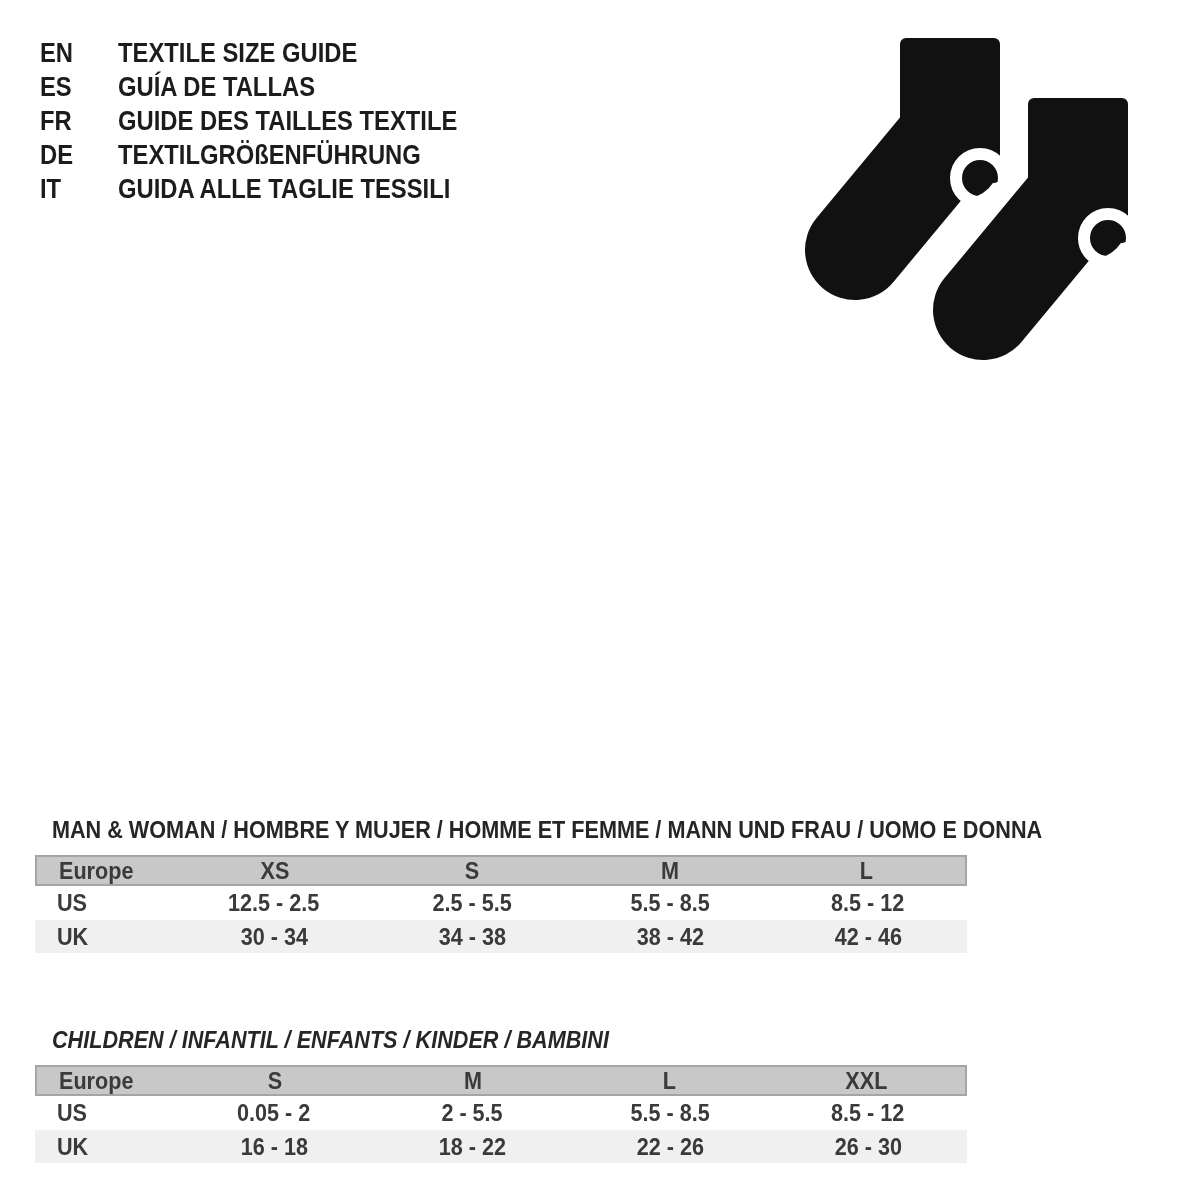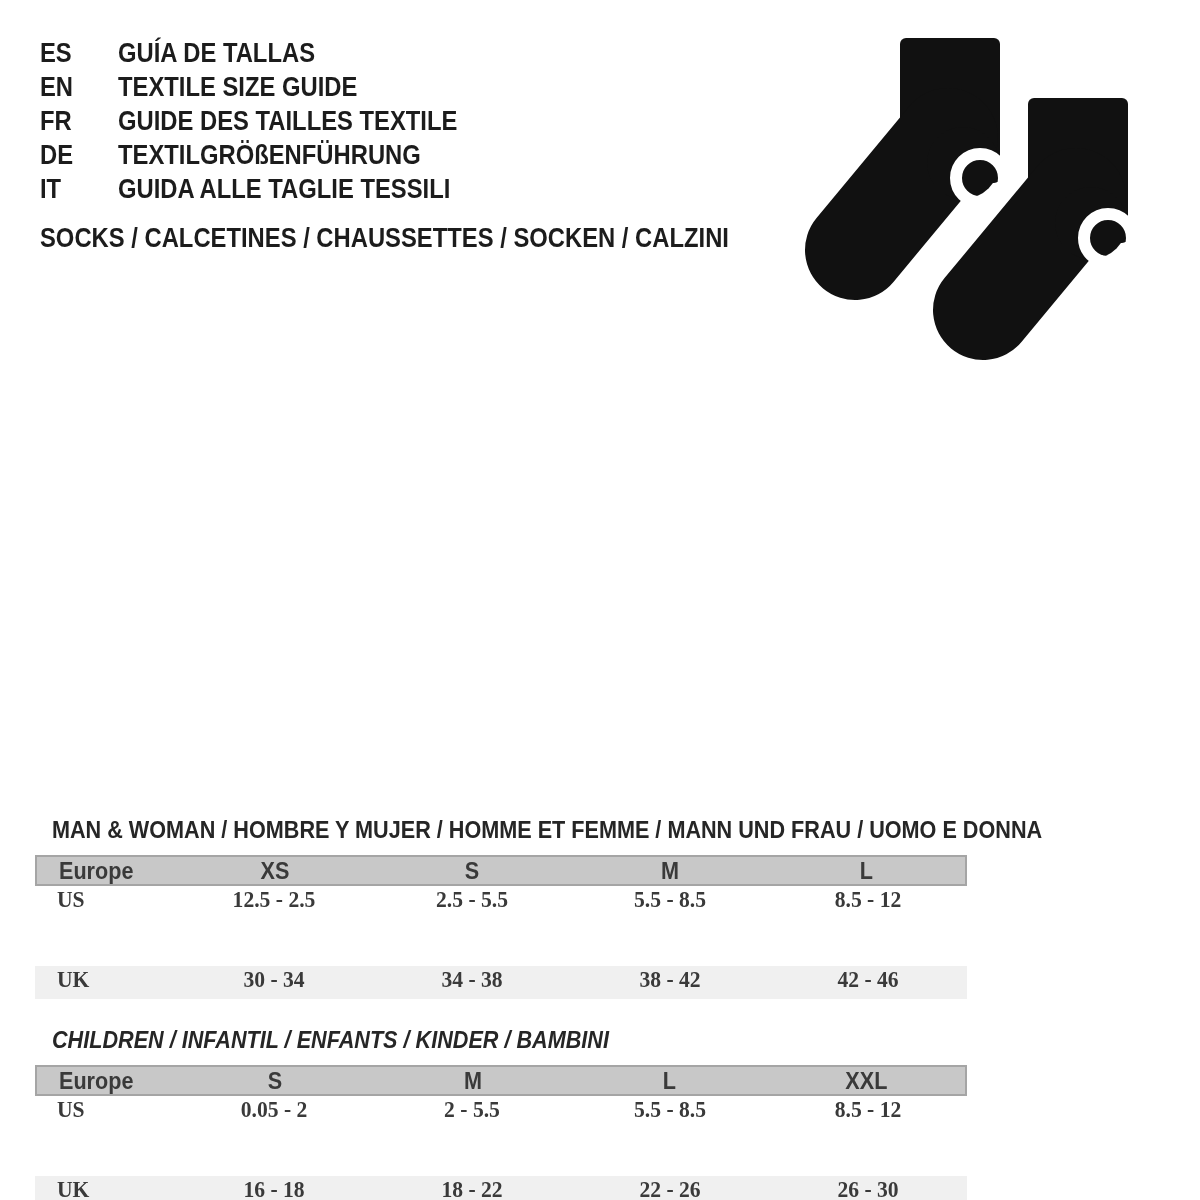--- a/index.html
+++ b/index.html
@@ -30,56 +30,53 @@
   .title-children{top:1027px;font-style:italic;}
 
   
   .size-table{position:absolute;left:35px;width:932px;font-size:24px;color:#3a3a3a;}
   .table-adults{top:855px;}
   .table-children{top:1065px;}
   .t-head{
     box-sizing:border-box;display:flex;align-items:center;height:31px;
     background:#c8c8c8;border:2px solid #a5a5a5;
   }
-  .t-row{display:flex;align-items:flex-start;height:34px;background:#ffffff;font-family:Liberation Serif, serif;}
-  .t-row.alt{background:#f0f0f0;height:33px;margin-top:46px;}
+  .t-row{display:flex;align-items:center;height:34px;background:#ffffff;}
+  .t-row.alt{background:#f0f0f0;height:33px;}
   .c0{width:140px;flex:0 0 140px;padding-left:22px;text-align:left;box-sizing:border-box;}
   .c{flex:1;text-align:center;}
 </style>
 </head>
 <body>
 
 <div class="page">
 
   <div class="lang-list">
     <div class="lang-row">
+      <span class="lang-code"><span class="cond">EN</span></span>
+      <span class="cond">TEXTILE SIZE GUIDE</span>
+    </div>
+    <div class="lang-row">
       <span class="lang-code"><span class="cond">ES</span></span>
       <span class="cond">GUÍA DE TALLAS</span>
-    </div>
-    <div class="lang-row">
-      <span class="lang-code"><span class="cond">EN</span></span>
-      <span class="cond">TEXTILE SIZE GUIDE</span>
     </div>
     <div class="lang-row">
       <span class="lang-code"><span class="cond">FR</span></span>
       <span class="cond">GUIDE DES TAILLES TEXTILE</span>
     </div>
     <div class="lang-row">
       <span class="lang-code"><span class="cond">DE</span></span>
       <span class="cond">TEXTILGRÖßENFÜHRUNG</span>
     </div>
     <div class="lang-row">
       <span class="lang-code"><span class="cond">IT</span></span>
       <span class="cond">GUIDA ALLE TAGLIE TESSILI</span>
     </div>
   </div>
 
-  <div class="product-line">
-    <span class="cond">SOCKS / CALCETINES / CHAUSSETTES / SOCKEN / CALZINI</span>
-  </div>
 
   <svg class="socks-art" width="345" height="335" viewBox="0 0 345 335" aria-hidden="true">
     <defs>
       <g id="sock">
         <rect x="100" y="0" width="100" height="145" rx="6" fill="#111111"></rect>
         <line x1="148" y1="100" x2="55" y2="212" stroke="#111111" stroke-width="100" stroke-linecap="round"></line>
         <circle cx="163" cy="125" r="36" fill="#111111"></circle>
         <circle cx="180" cy="140" r="24" fill="none" stroke="#ffffff" stroke-width="12"></circle>
       </g>
     </defs>

